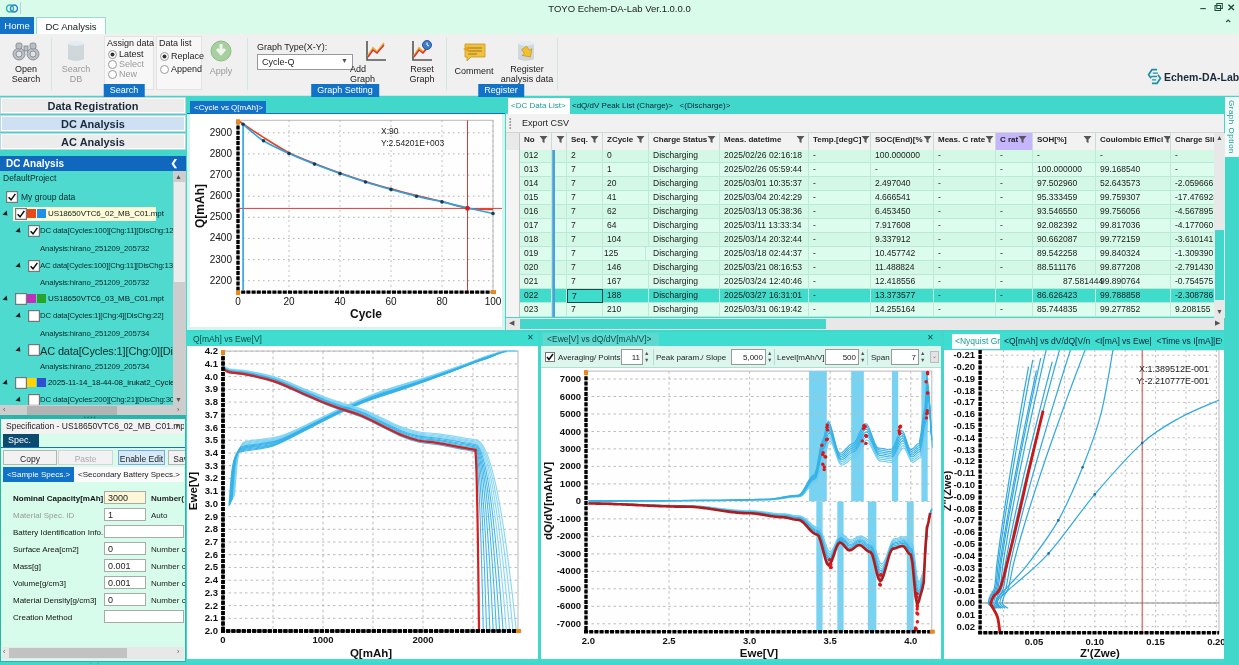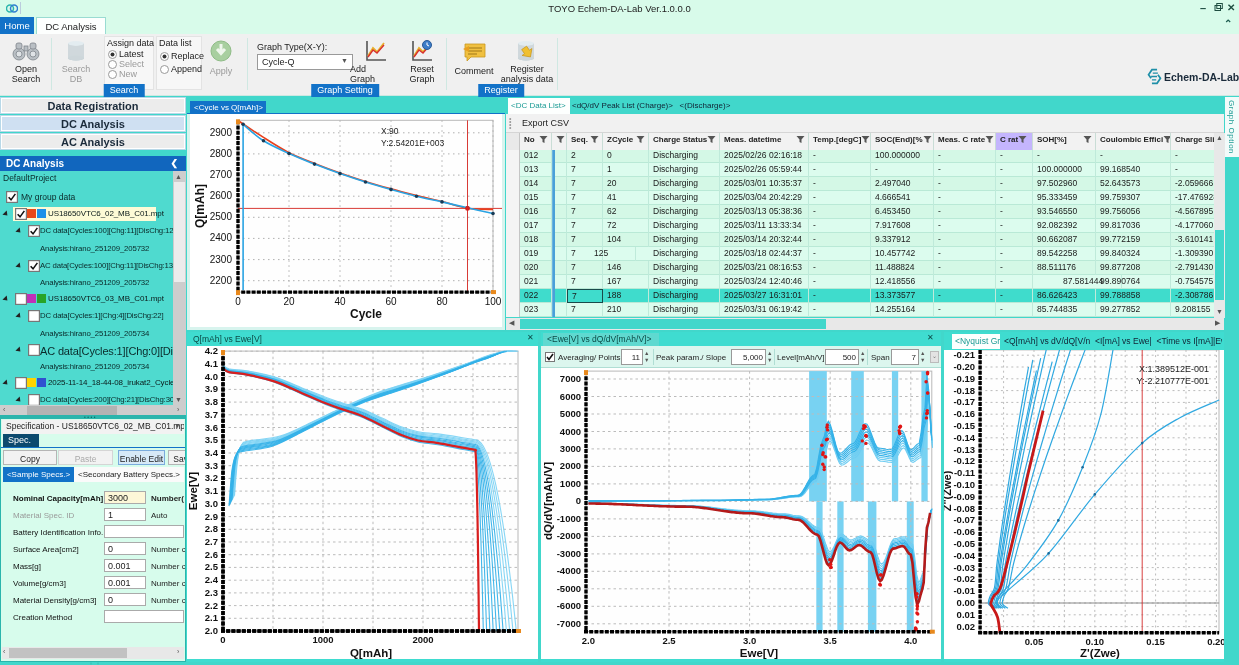--- a/index.html
+++ b/index.html
@@ -469,21 +469,21 @@
       <div style="position:absolute;left:490px;top:0;width:37px;height:14.0px;border-right:1px solid #bfeada;padding:1px 0 0 4px;white-space:nowrap;overflow:hidden">-</div>
       <div style="position:absolute;left:527px;top:0;width:63px;height:14.0px;border-right:1px solid #bfeada;padding:1px 0 0 4px;white-space:nowrap;overflow:hidden">93.546550</div>
       <div style="position:absolute;left:590px;top:0;width:75px;height:14.0px;border-right:1px solid #bfeada;padding:1px 0 0 4px;white-space:nowrap;overflow:hidden">99.756056</div>
       <div style="position:absolute;left:665px;top:0;width:50px;height:14.0px;border-right:1px solid #bfeada;padding:1px 0 0 4px;white-space:nowrap;overflow:hidden">-4.567895</div>
     </div>
     <div style="position:absolute;left:0;top:68.7px;width:718px;height:14.0px;background:#dcfcee;border-bottom:1px solid #b9e9d6">
       <div style="position:absolute;left:0;top:0;width:14px;height:14.0px;background:#f4f4f4;border-right:1px solid #c5c5c5"></div>
       <div style="position:absolute;left:14px;top:0;width:32px;height:14.0px;border-right:1px solid #bfeada;padding:1px 0 0 4px;white-space:nowrap;overflow:hidden">017</div>
       <div style="position:absolute;left:46px;top:0;width:15px;height:14.0px;border-right:1px solid #bfeada;background:linear-gradient(to right,#8cc8e8 0px,#4aa0d8 1px,#4aa0d8 3px,transparent 3px);padding:1px 0 0 4px;white-space:nowrap;overflow:hidden"></div>
       <div style="position:absolute;left:61px;top:0;width:36px;height:14.0px;border-right:1px solid #bfeada;padding:1px 0 0 4px;white-space:nowrap;overflow:hidden">7</div>
-      <div style="position:absolute;left:97px;top:0;width:46px;height:14.0px;border-right:1px solid #bfeada;padding:1px 0 0 4px;white-space:nowrap;overflow:hidden">72</div>
+      <div style="position:absolute;left:97px;top:0;width:46px;height:14.0px;border-right:1px solid #bfeada;padding:1px 0 0 4px;white-space:nowrap;overflow:hidden">64</div>
       <div style="position:absolute;left:143px;top:0;width:71px;height:14.0px;border-right:1px solid #bfeada;padding:1px 0 0 4px;white-space:nowrap;overflow:hidden">Discharging</div>
       <div style="position:absolute;left:214px;top:0;width:89px;height:14.0px;border-right:1px solid #bfeada;padding:1px 0 0 4px;white-space:nowrap;overflow:hidden">2025/03/11 13:33:34</div>
       <div style="position:absolute;left:303px;top:0;width:62px;height:14.0px;border-right:1px solid #bfeada;padding:1px 0 0 4px;white-space:nowrap;overflow:hidden">-</div>
       <div style="position:absolute;left:365px;top:0;width:63px;height:14.0px;border-right:1px solid #bfeada;padding:1px 0 0 4px;white-space:nowrap;overflow:hidden">7.917608</div>
       <div style="position:absolute;left:428px;top:0;width:62px;height:14.0px;border-right:1px solid #bfeada;padding:1px 0 0 4px;white-space:nowrap;overflow:hidden">-</div>
       <div style="position:absolute;left:490px;top:0;width:37px;height:14.0px;border-right:1px solid #bfeada;padding:1px 0 0 4px;white-space:nowrap;overflow:hidden">-</div>
       <div style="position:absolute;left:527px;top:0;width:63px;height:14.0px;border-right:1px solid #bfeada;padding:1px 0 0 4px;white-space:nowrap;overflow:hidden">92.082392</div>
       <div style="position:absolute;left:590px;top:0;width:75px;height:14.0px;border-right:1px solid #bfeada;padding:1px 0 0 4px;white-space:nowrap;overflow:hidden">99.817036</div>
       <div style="position:absolute;left:665px;top:0;width:50px;height:14.0px;border-right:1px solid #bfeada;padding:1px 0 0 4px;white-space:nowrap;overflow:hidden">-4.177060</div>
     </div>
@@ -501,21 +501,21 @@
       <div style="position:absolute;left:490px;top:0;width:37px;height:14.0px;border-right:1px solid #bfeada;padding:1px 0 0 4px;white-space:nowrap;overflow:hidden">-</div>
       <div style="position:absolute;left:527px;top:0;width:63px;height:14.0px;border-right:1px solid #bfeada;padding:1px 0 0 4px;white-space:nowrap;overflow:hidden">90.662087</div>
       <div style="position:absolute;left:590px;top:0;width:75px;height:14.0px;border-right:1px solid #bfeada;padding:1px 0 0 4px;white-space:nowrap;overflow:hidden">99.772159</div>
       <div style="position:absolute;left:665px;top:0;width:50px;height:14.0px;border-right:1px solid #bfeada;padding:1px 0 0 4px;white-space:nowrap;overflow:hidden">-3.610141</div>
     </div>
     <div style="position:absolute;left:0;top:96.7px;width:718px;height:14.0px;background:#dcfcee;border-bottom:1px solid #b9e9d6">
       <div style="position:absolute;left:0;top:0;width:14px;height:14.0px;background:#f4f4f4;border-right:1px solid #c5c5c5"></div>
       <div style="position:absolute;left:14px;top:0;width:32px;height:14.0px;border-right:1px solid #bfeada;padding:1px 0 0 4px;white-space:nowrap;overflow:hidden">019</div>
       <div style="position:absolute;left:46px;top:0;width:15px;height:14.0px;border-right:1px solid #bfeada;background:linear-gradient(to right,#8cc8e8 0px,#4aa0d8 1px,#4aa0d8 3px,transparent 3px);padding:1px 0 0 4px;white-space:nowrap;overflow:hidden"></div>
       <div style="position:absolute;left:61px;top:0;width:36px;height:14.0px;border-right:1px solid #bfeada;padding:1px 0 0 4px;white-space:nowrap;overflow:hidden">7</div>
-      <div style="position:absolute;left:84px;top:0;width:46px;height:14.0px;border-right:1px solid #bfeada;padding:1px 0 0 4px;white-space:nowrap;overflow:hidden">125</div>
+      <div style="position:absolute;left:94px;top:0;width:46px;height:14.0px;border-right:1px solid #bfeada;padding:1px 0 0 4px;white-space:nowrap;overflow:hidden">125</div>
       <div style="position:absolute;left:143px;top:0;width:71px;height:14.0px;border-right:1px solid #bfeada;padding:1px 0 0 4px;white-space:nowrap;overflow:hidden">Discharging</div>
       <div style="position:absolute;left:214px;top:0;width:89px;height:14.0px;border-right:1px solid #bfeada;padding:1px 0 0 4px;white-space:nowrap;overflow:hidden">2025/03/18 02:44:37</div>
       <div style="position:absolute;left:303px;top:0;width:62px;height:14.0px;border-right:1px solid #bfeada;padding:1px 0 0 4px;white-space:nowrap;overflow:hidden">-</div>
       <div style="position:absolute;left:365px;top:0;width:63px;height:14.0px;border-right:1px solid #bfeada;padding:1px 0 0 4px;white-space:nowrap;overflow:hidden">10.457742</div>
       <div style="position:absolute;left:428px;top:0;width:62px;height:14.0px;border-right:1px solid #bfeada;padding:1px 0 0 4px;white-space:nowrap;overflow:hidden">-</div>
       <div style="position:absolute;left:490px;top:0;width:37px;height:14.0px;border-right:1px solid #bfeada;padding:1px 0 0 4px;white-space:nowrap;overflow:hidden">-</div>
       <div style="position:absolute;left:527px;top:0;width:63px;height:14.0px;border-right:1px solid #bfeada;padding:1px 0 0 4px;white-space:nowrap;overflow:hidden">89.542258</div>
       <div style="position:absolute;left:590px;top:0;width:75px;height:14.0px;border-right:1px solid #bfeada;padding:1px 0 0 4px;white-space:nowrap;overflow:hidden">99.840324</div>
       <div style="position:absolute;left:665px;top:0;width:50px;height:14.0px;border-right:1px solid #bfeada;padding:1px 0 0 4px;white-space:nowrap;overflow:hidden">-1.309390</div>
     </div>

